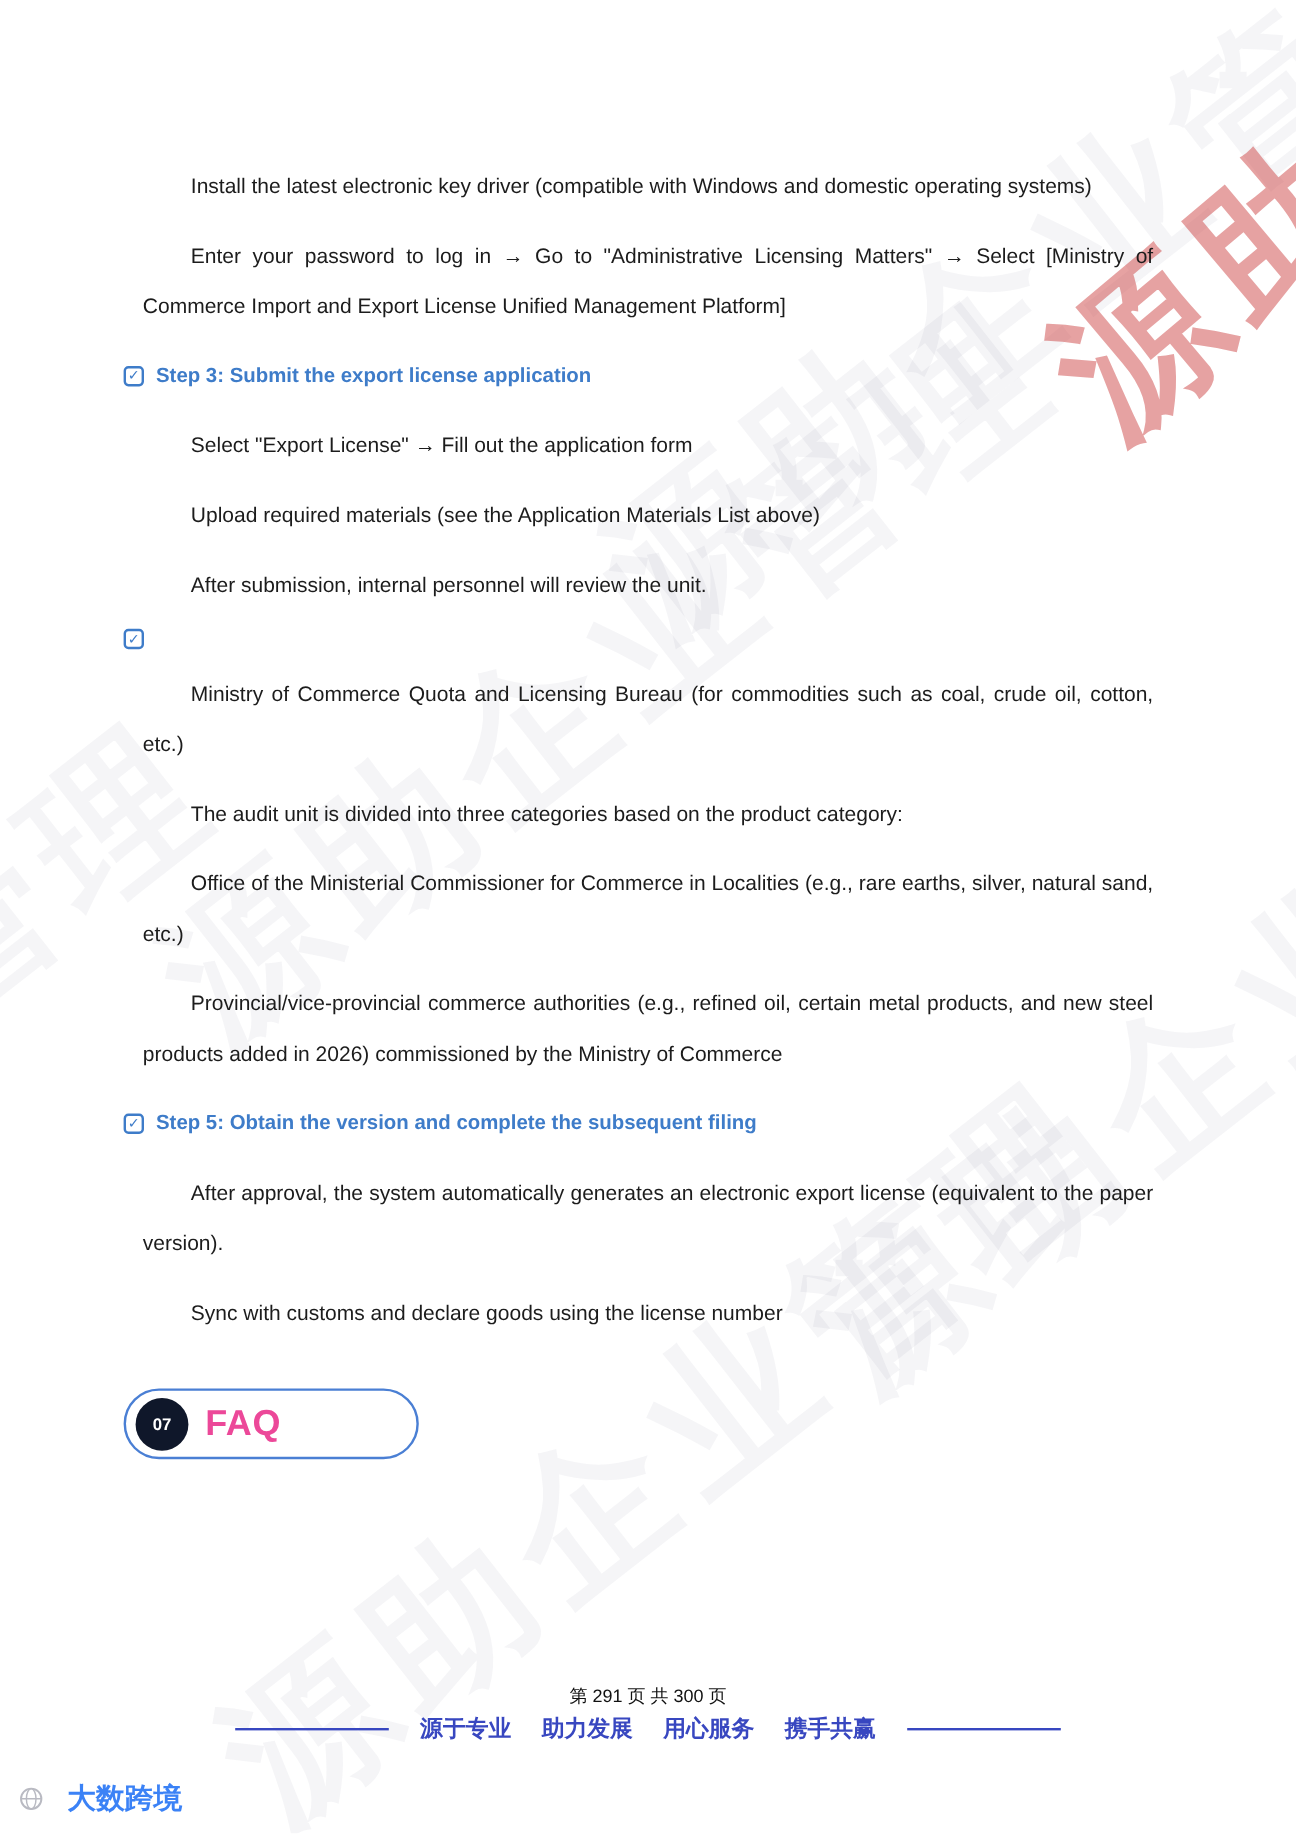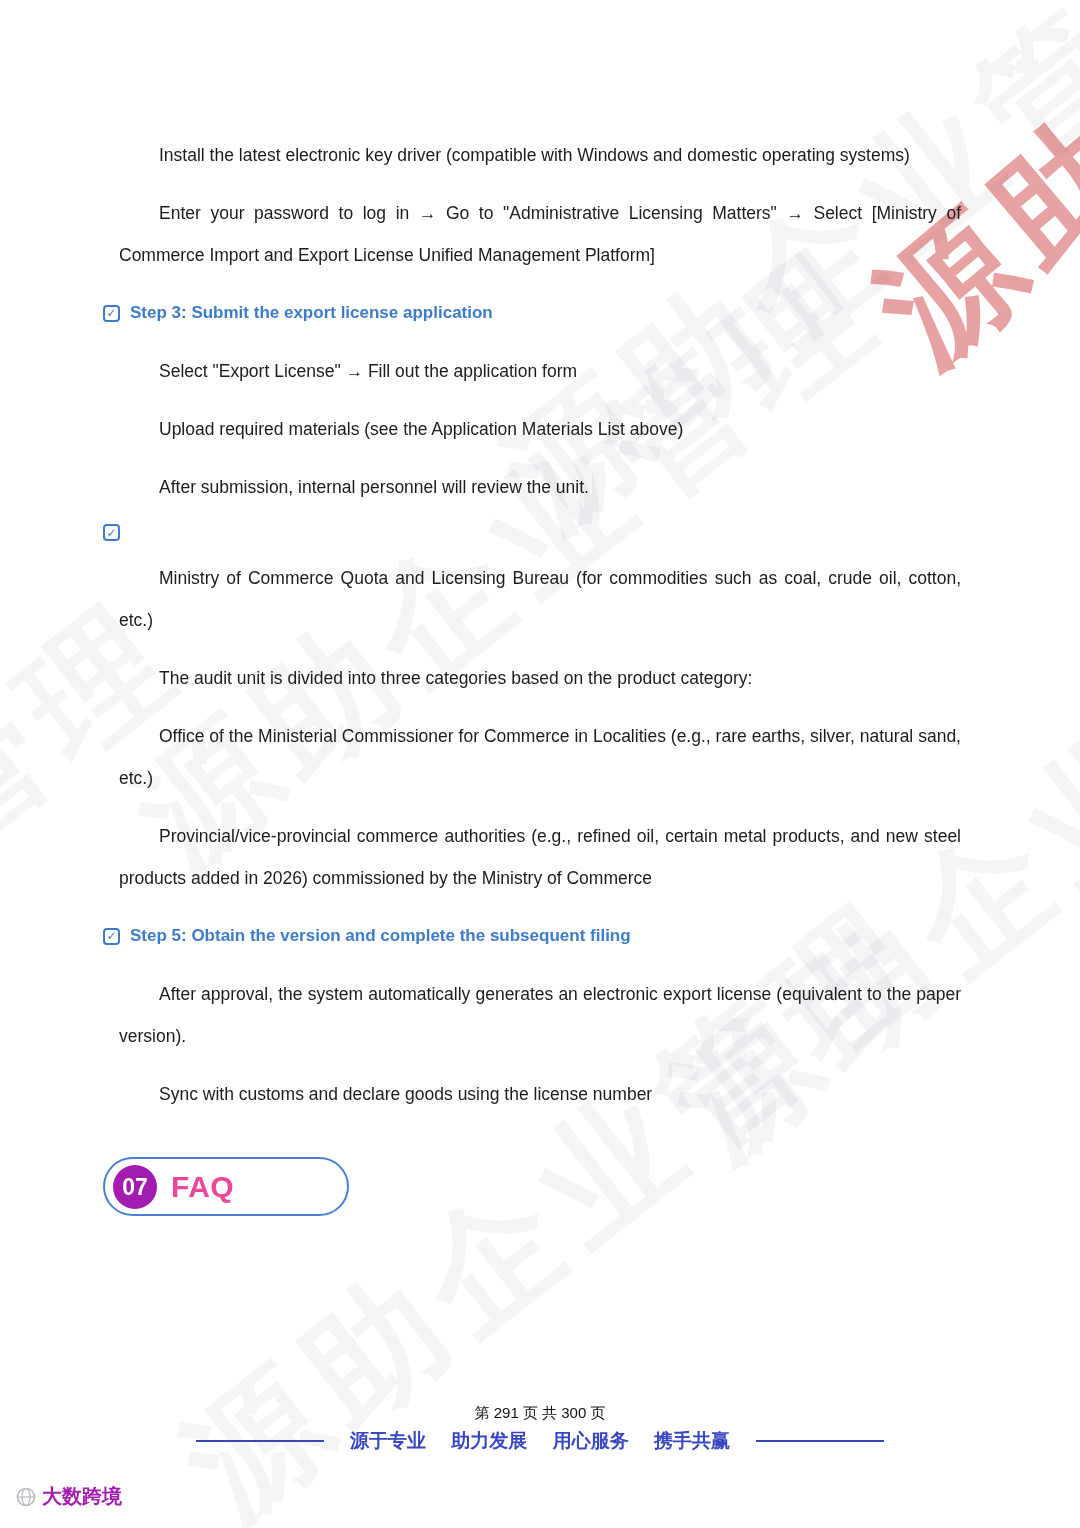--- a/index.html
+++ b/index.html
@@ -89,24 +89,24 @@
     display: flex;
     align-items: center;
     gap: 14px;
     padding-left: 8px;
     background: #ffffff;
   }
   .badge-circle {
     width: 44px;
     height: 44px;
     border-radius: 50%;
-    background: #a21caf;
+    background: #0f172a;
     color: #ffffff;
     font-weight: 700;
-    font-size: 23px;
+    font-size: 14px;
     display: flex;
     align-items: center;
     justify-content: center;
   }
   .badge-label {
     color: #ec4899;
     font-weight: 700;
     font-size: 30px;
     letter-spacing: 0.5px;
   }
@@ -147,23 +147,23 @@
     font-size: 15px;
     z-index: 2;
   }
 
   .corner-logo {
     position: absolute;
     left: 16px;
     top: 1483px;
     display: flex;
     align-items: center;
-    gap: 6px;
-    color: #a21caf;
-    font-size: 20px;
+    gap: 20px;
+    color: #3b82f6;
+    font-size: 24px;
     font-weight: 700;
     z-index: 2;
   }
   .globe-icon {
     width: 20px;
     height: 20px;
     display: inline-block;
   }
   .globe-icon svg { display: block; }
 </style>

